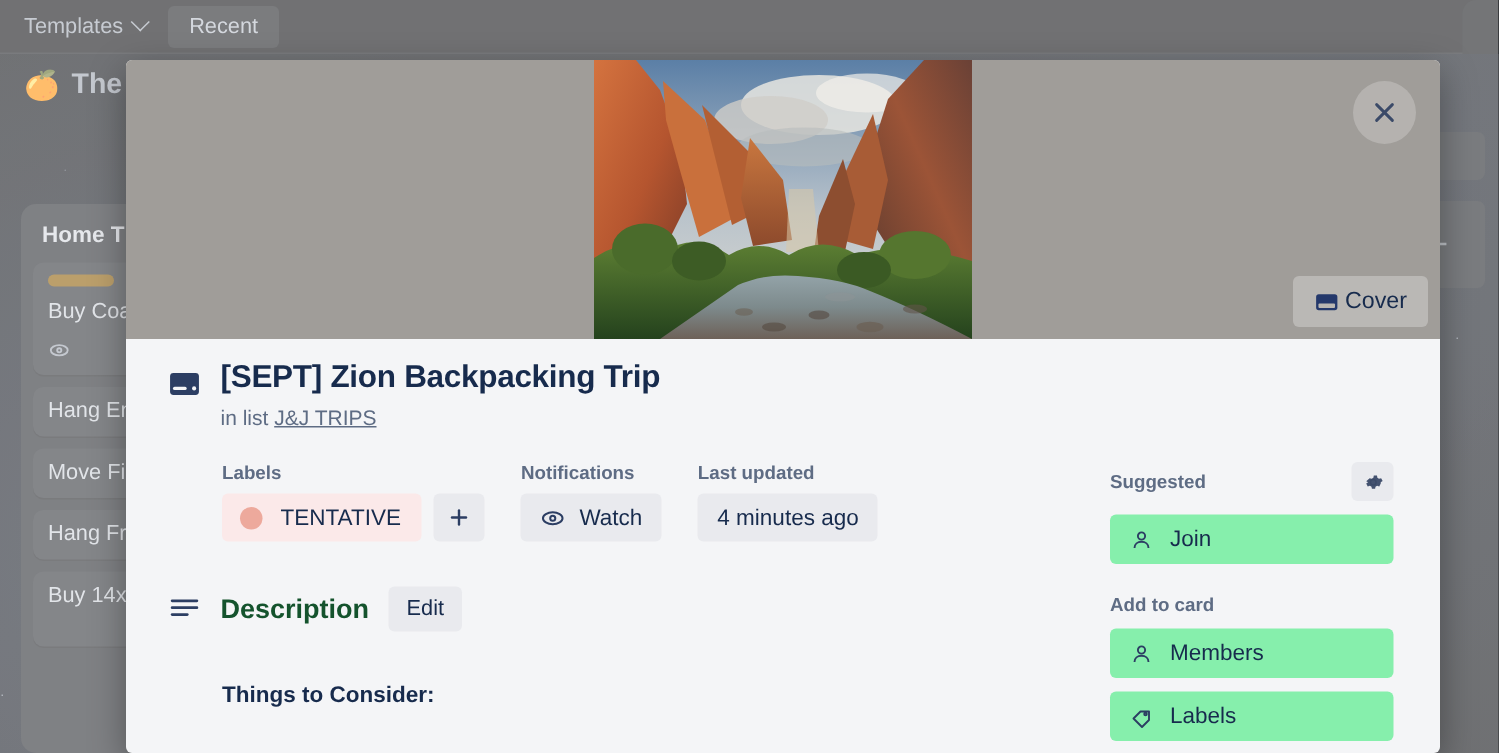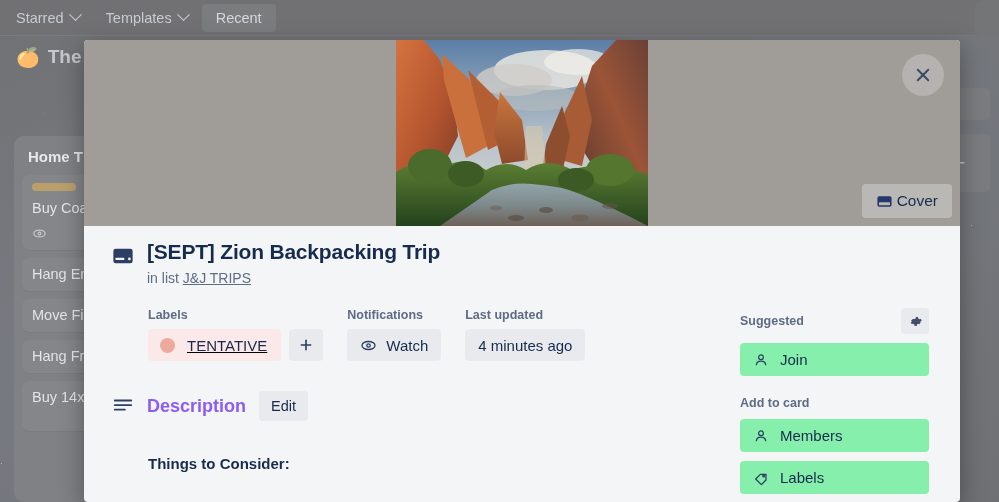--- a/index.html
+++ b/index.html
@@ -115,24 +115,24 @@
   .meta-row { display: flex; gap: 24px; padding-left: 36px; }
   .meta-label { color: #5e6c84; font-size: 12.5px; font-weight: bold; margin-bottom: 7px; }
   .chip {
     height: 32px; border-radius: 4px; background: #e9eaee;
     display: inline-flex; align-items: center; gap: 9px;
     padding: 0 13px; color: #172b4d; font-size: 15px; white-space: nowrap;
   }
   .chip.label-chip { background: #fbe9e9; gap: 12px; padding: 0 14px 0 12px; }
   .dot { width: 15px; height: 15px; border-radius: 50%; background: #eda99c; }
   .chip.plus { padding: 0; width: 34px; justify-content: center; }
-  .meta-group { display: flex; align-items: center; gap: 8px; text-decoration: underline; }
+  .meta-group { display: flex; align-items: center; gap: 8px; }
 
   .desc-head { display: flex; align-items: center; gap: 13px; margin-top: 30px; }
-  .desc-title { color: #8b5cf6; font-size: 18px; font-weight: bold; }
+  .desc-title { color: #14532d; font-size: 18px; font-weight: bold; }
   .edit-btn { height: 30px; border-radius: 4px; background: #e9eaee; display: flex; align-items: center;
               padding: 0 12px; color: #172b4d; font-size: 14.5px; }
   .desc-body { margin-top: 34px; padding-left: 36px; color: #172b4d; font-size: 15px; font-weight: bold; }
 
   .side-head { color: #5e6c84; font-size: 12.5px; font-weight: bold; display: flex;
                align-items: center; justify-content: space-between; }
   .gear-btn { width: 28px; height: 26px; border-radius: 4px; background: #e9eaee;
               display: flex; align-items: center; justify-content: center; }
   .side-btn {
     margin-top: 9px; height: 33px; border-radius: 4px; background: #86efac;
@@ -217,24 +217,20 @@
         <div class="star" style="width: 0.60453px; height: 0.60453px; left: 297.643px; top: 108.981px; opacity: 0.43;"></div>
         <div class="star" style="width: 1.77855px; height: 1.77855px; left: 415.247px; top: 64.2476px; opacity: 0.22;"></div>
         <div class="star" style="width: 1.7412px; height: 1.7412px; left: 92.1612px; top: 363.925px; opacity: 0.31;"></div>
         <div class="star" style="width: 1.48395px; height: 1.48395px; left: 863.246px; top: 110.841px; opacity: 0.52;"></div>
         <div class="star" style="width: 1.30058px; height: 1.30058px; left: 481.999px; top: 229.505px; opacity: 0.3;"></div>
       </div>
   </div>
 
   <div class="topnav">
     <div class="nav-item">
-      <span>Starred</span>
-      <span class="chev"></span>
-    </div>
-    <div class="nav-item">
       <span>Templates</span>
       <span class="chev"></span>
     </div>
     <div class="nav-item create">Recent</div>
     <div class="nav-right-edge"></div>
   </div>
 
   <div class="board-header">
     <span class="orange-emoji">🍊</span>
     <span>The</span>

